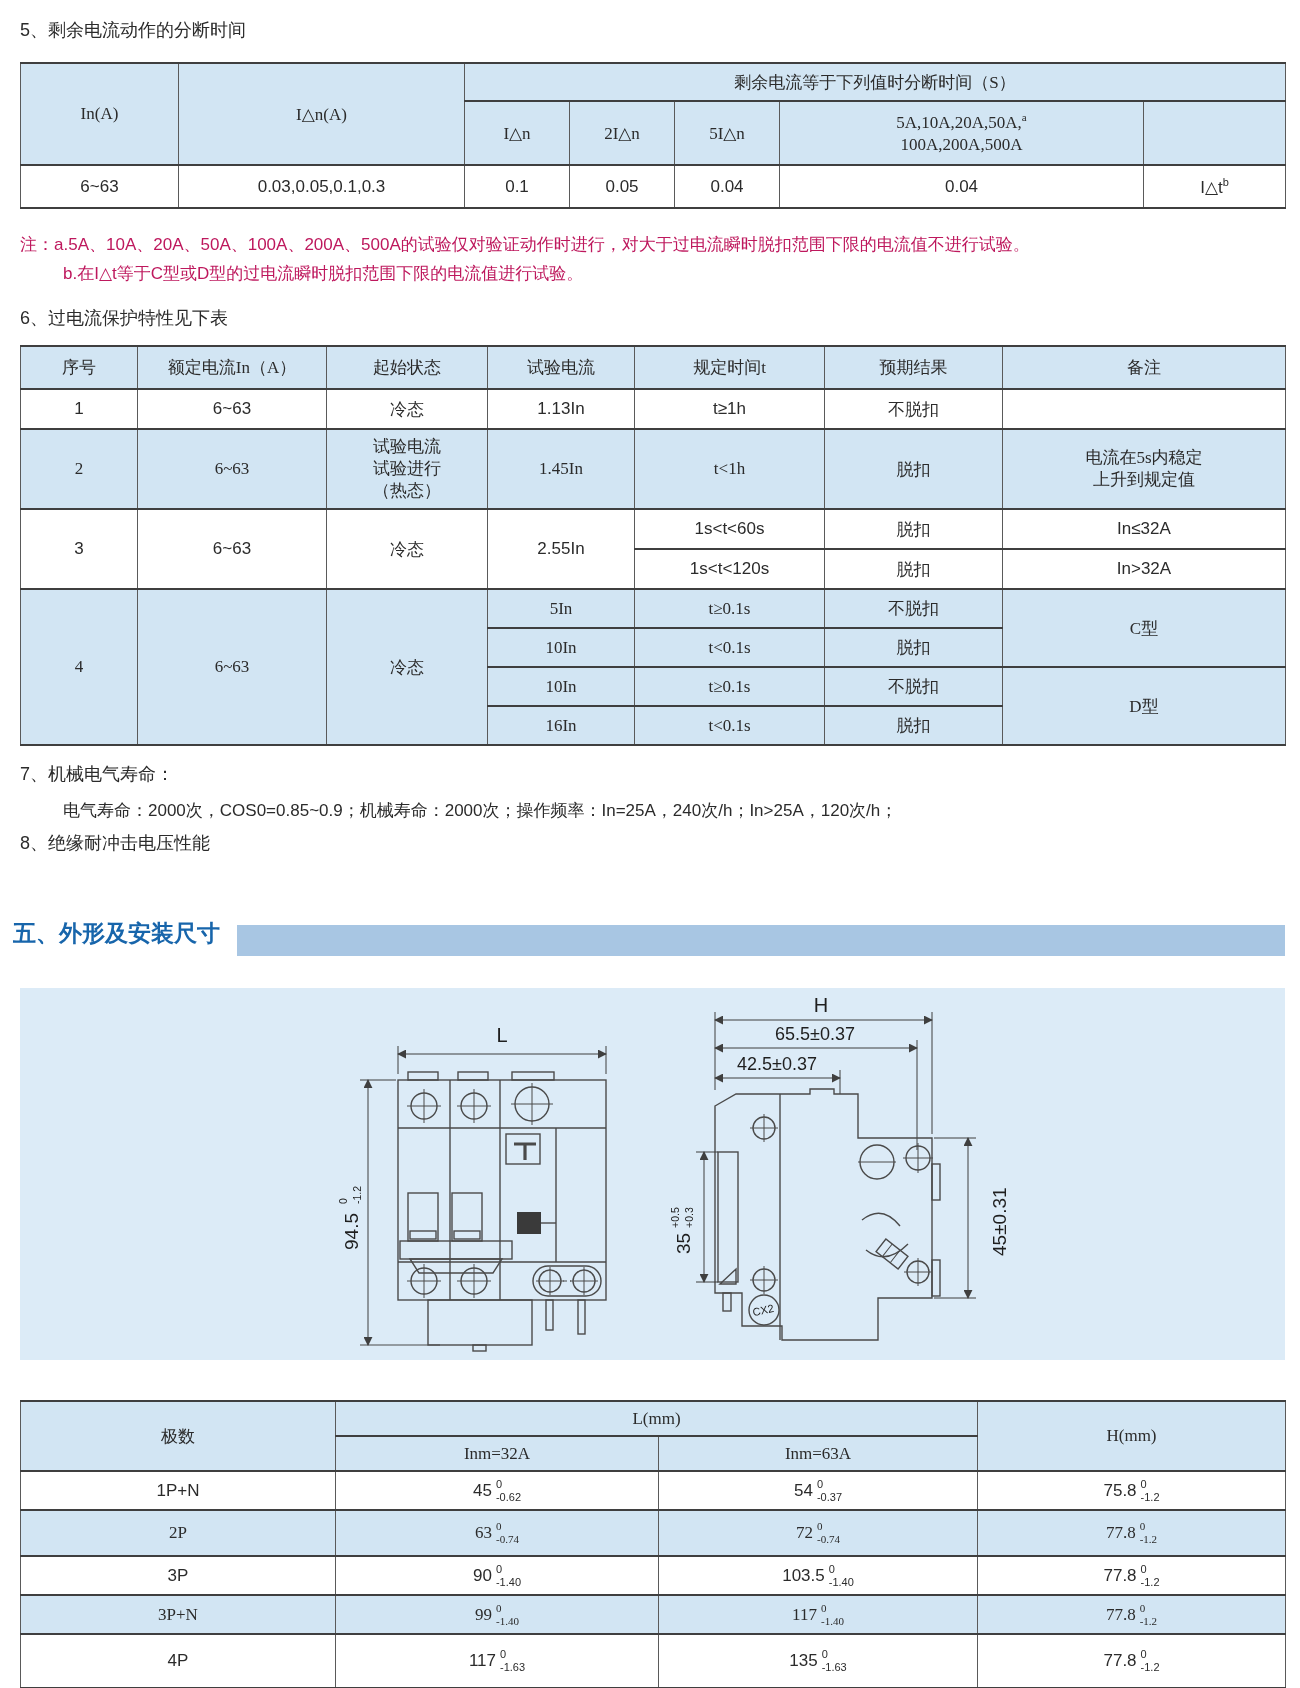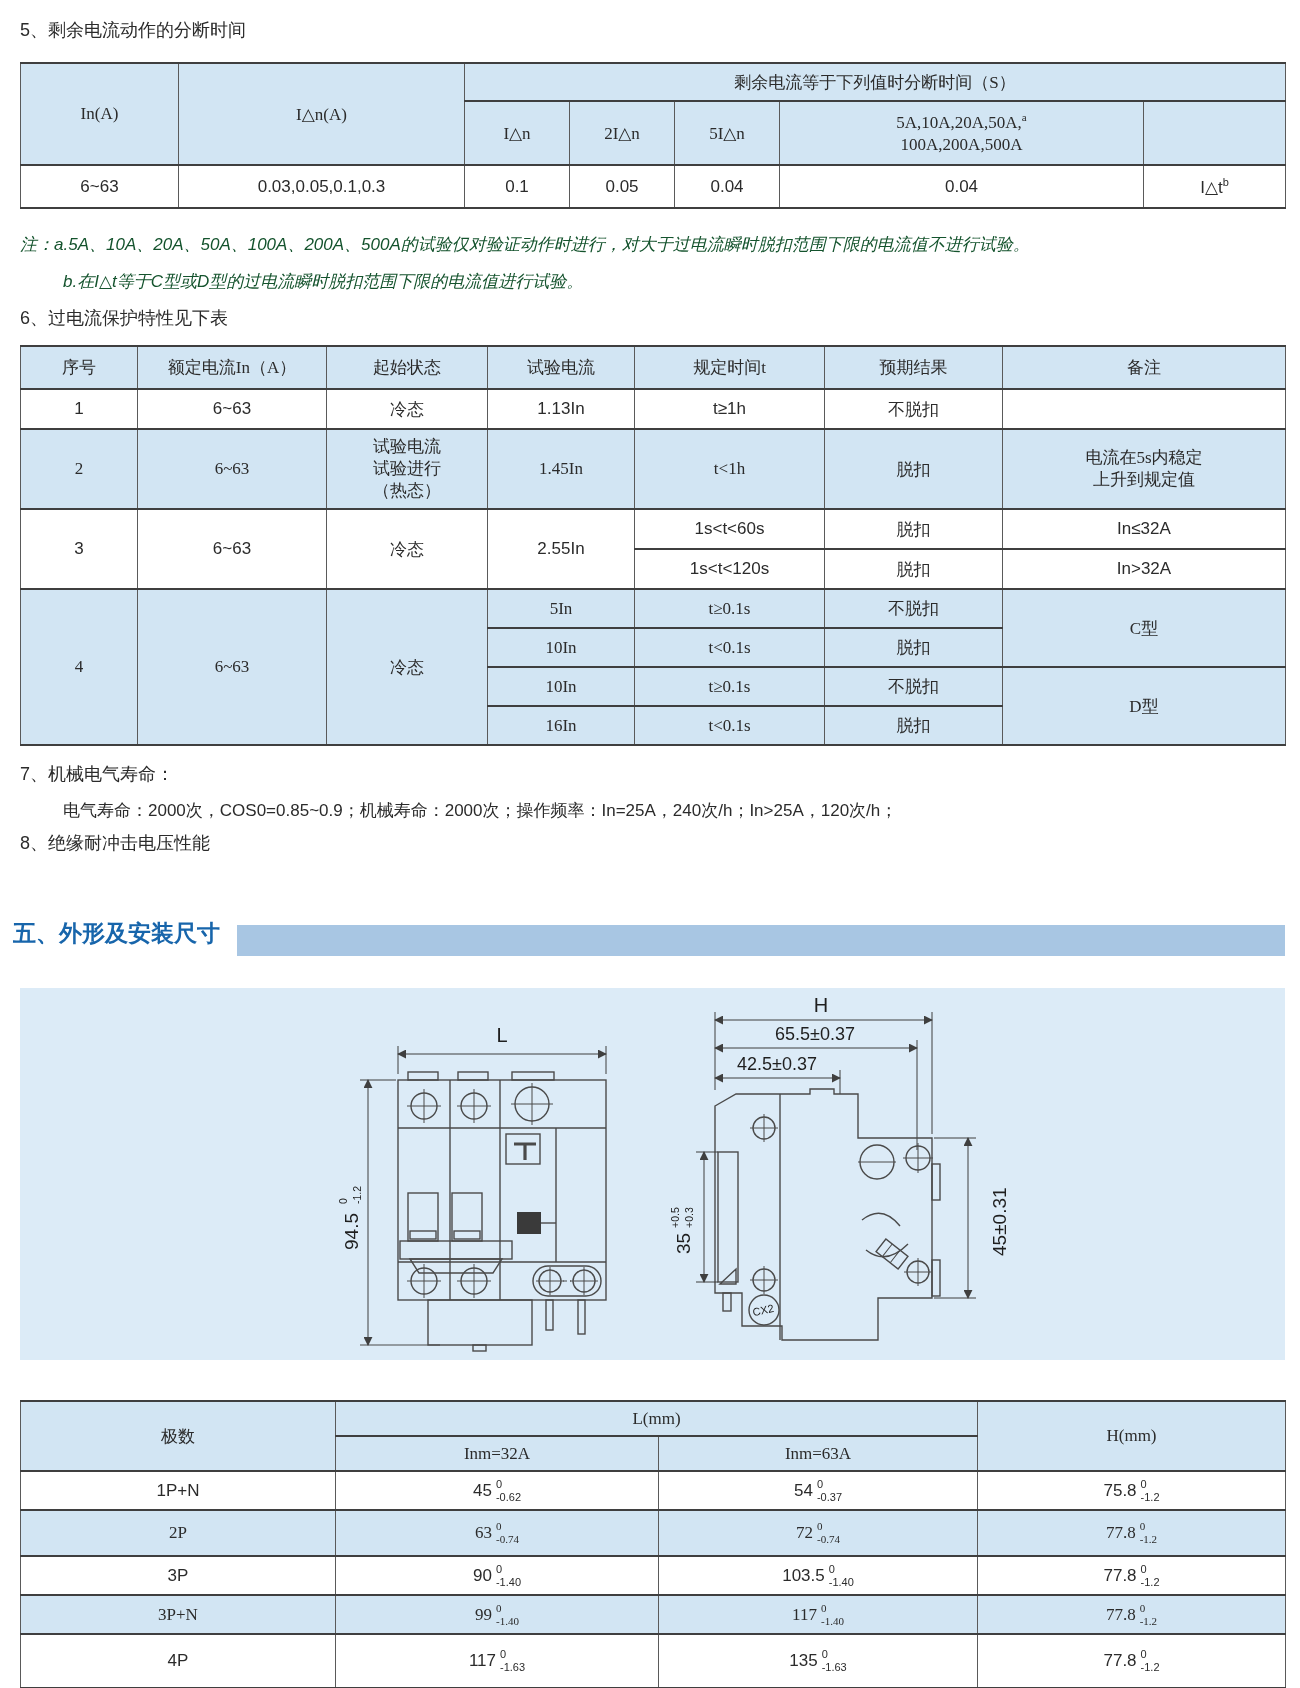--- a/index.html
+++ b/index.html
@@ -1,21 +1,21 @@
 <!DOCTYPE html>
 <html><head>
 <meta charset="utf-8">
 <style>
   html,body{margin:0;padding:0;background:#fff;}
   .page{position:relative;width:1300px;height:1688px;background:#ffffff;overflow:hidden;
         font-family:"Liberation Sans","DejaVu Sans",sans-serif;color:#2b2b2b;}
   .abs{position:absolute;}
   .sec-title{font-size:18px;color:#2b2b2b;white-space:nowrap;}
   .body-text{font-size:17px;color:#2b2b2b;white-space:nowrap;}
-  .note{font-size:17px;color:#14532d;white-space:nowrap;font-style:italic;}
+  .note{font-size:17px;color:#be185d;white-space:nowrap;}
   .big-title{font-size:23px;font-weight:bold;color:#1765ab;white-space:nowrap;}
   .bar{background:#a8c6e3;}
   .draw-box{background:#dcebf7;}
   table{border-collapse:collapse;table-layout:fixed;font-size:17px;color:#2b2b2b;text-align:center;}
   td{border-left:1px solid #5a5a5a;border-right:1px solid #5a5a5a;
      border-top:2px solid #3f3f3f;border-bottom:2px solid #3f3f3f;
      padding:0;vertical-align:middle;overflow:hidden;}
   .bl{background:#d2e5f3;font-family:Liberation Serif, serif;}
   .ml{line-height:1.3;}
   sup{font-size:11px;}
@@ -67,21 +67,21 @@
       <td>0.1</td>
       <td>0.05</td>
       <td>0.04</td>
       <td>0.04</td>
       <td><span>I△t</span><sup>b</sup></td>
     </tr>
   </tbody>
     </table>
 
   <div class="abs note" style="left:20px;top:233px">注：a.5A、10A、20A、50A、100A、200A、500A的试验仅对验证动作时进行，对大于过电流瞬时脱扣范围下限的电流值不进行试验。</div>
-  <div class="abs note" style="left:63px;top:270px">b.在I△t等于C型或D型的过电流瞬时脱扣范围下限的电流值进行试验。</div>
+  <div class="abs note" style="left:63px;top:262px">b.在I△t等于C型或D型的过电流瞬时脱扣范围下限的电流值进行试验。</div>
 
   <div class="abs sec-title" style="left:20px;top:306px">6、过电流保护特性见下表</div>
 
   <table class="abs" style="left:20px;top:345px;width:1265px">
     <colgroup>
       <col style="width:117px">
         <col style="width:189px">
         <col style="width:161px">
         <col style="width:147px">
       <col style="width:190px">

